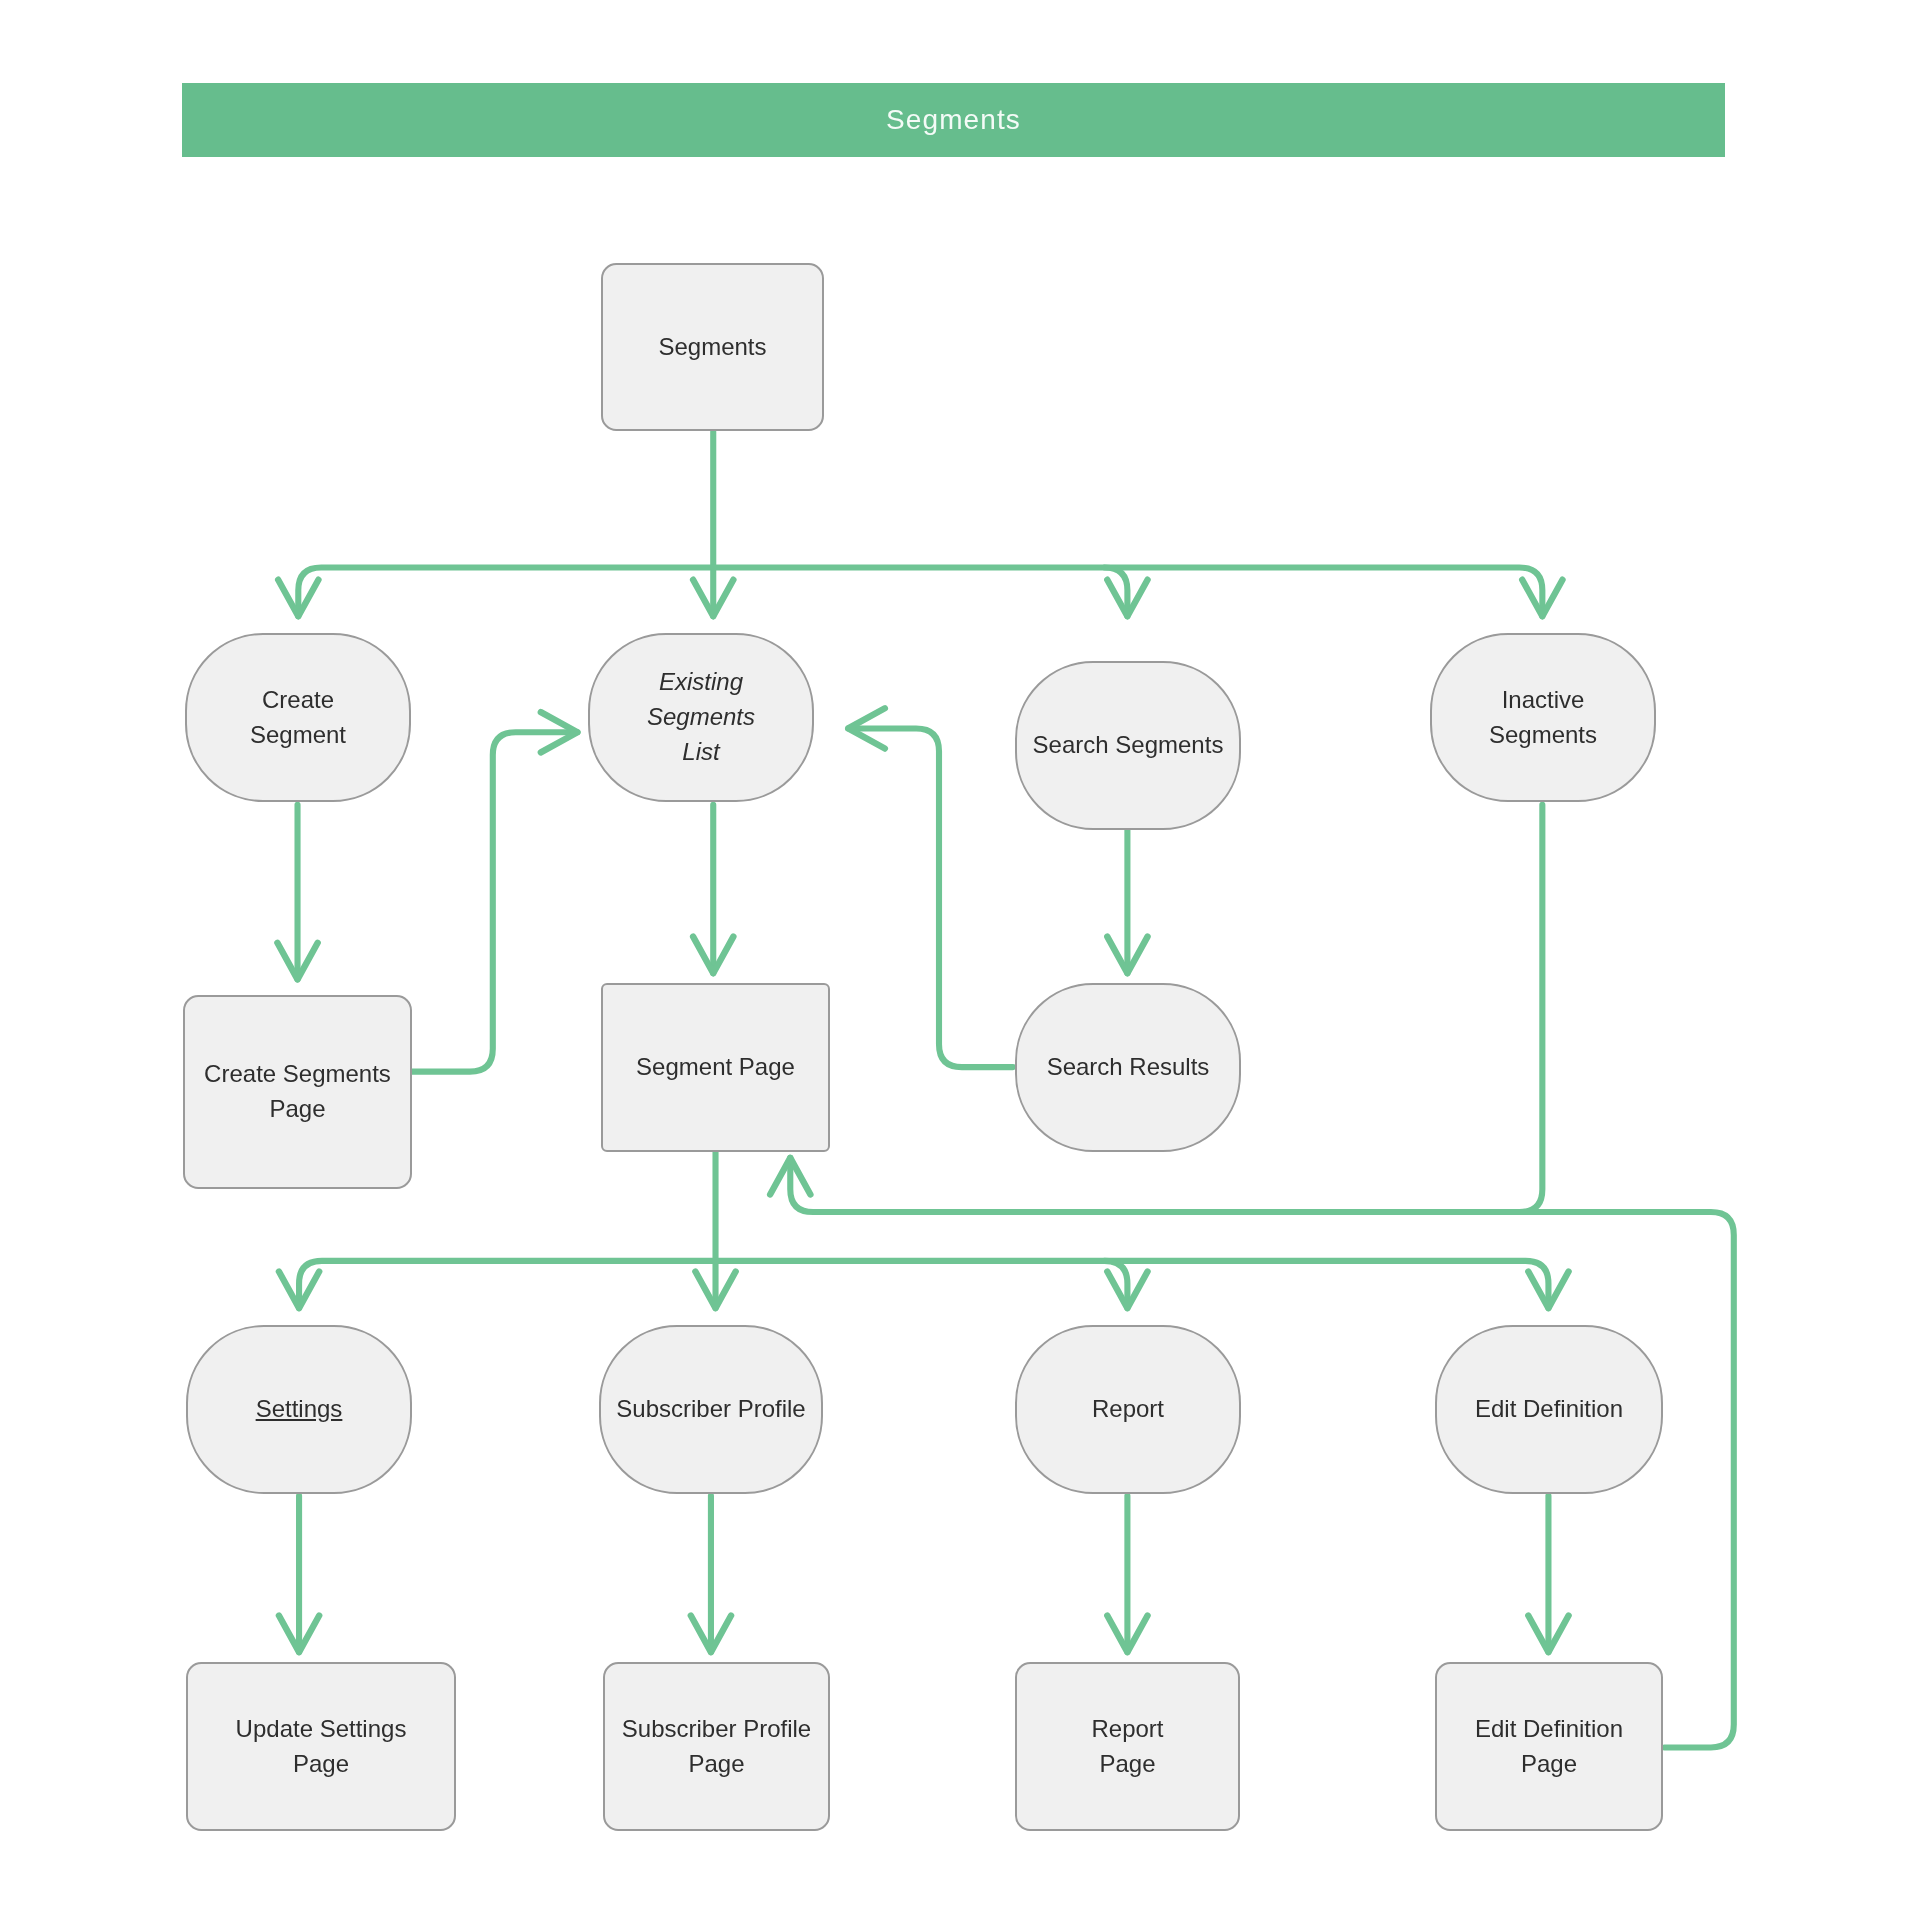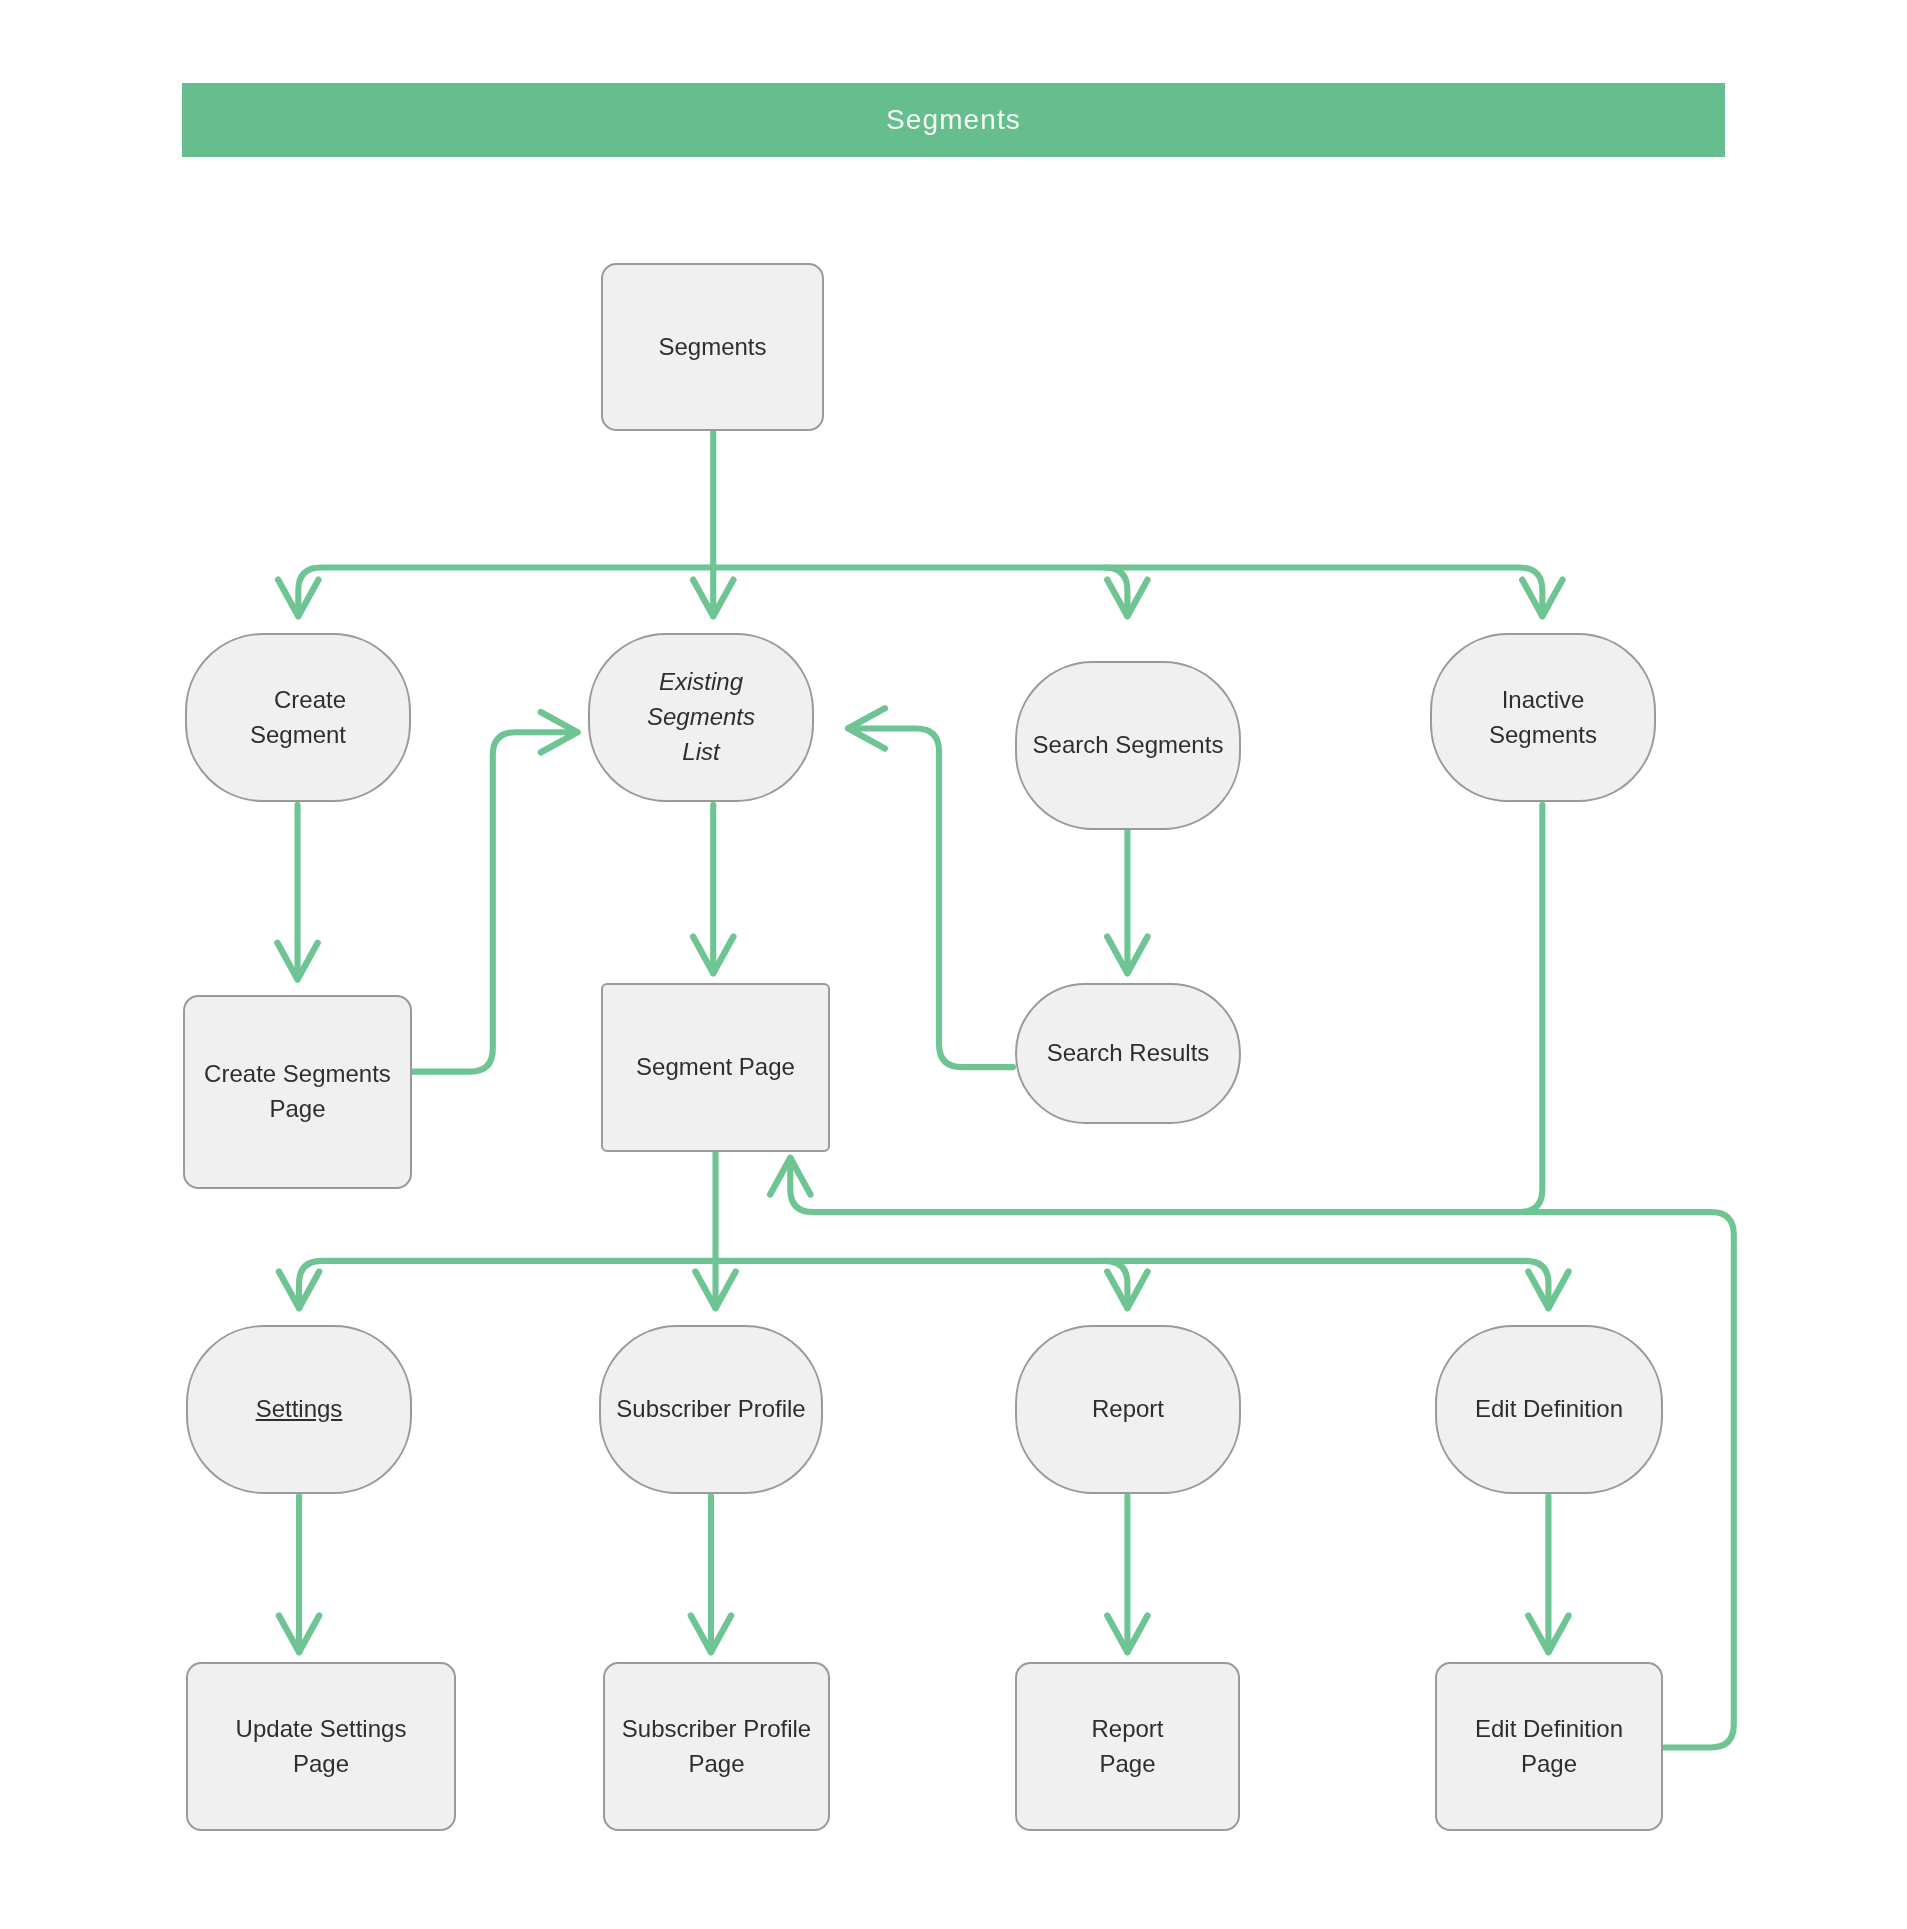--- a/index.html
+++ b/index.html
@@ -74,38 +74,38 @@
     <path d="M932 1961 L932 2166" marker-end="url(#arr)"></path>
 
     <path d="M1478 1961 L1478 2166" marker-end="url(#arr)"></path>
 
     <path d="M2030 1961 L2030 2166" marker-end="url(#arr)"></path>
   </g>
 </svg>
 
 <div class="node rect" style="left:601px;top:263px;width:223px;height:168px;">Segments</div>
 
-<div class="node pill" style="left:185px;top:633px;width:226px;height:169px;text-align:right;">Create
+<div class="node pill" style="left:185px;top:633px;width:226px;height:169px;">Create
 Segment</div>
 
 <div class="node pill" style="left:588px;top:633px;width:226px;height:169px;font-style:italic;">Existing
 Segments
 List</div>
 
 <div class="node pill" style="left:1015px;top:661px;width:226px;height:169px;">Search Segments</div>
 
 <div class="node pill" style="left:1430px;top:633px;width:226px;height:169px;">Inactive
 Segments</div>
 
 <div class="node rect" style="left:183px;top:995px;width:229px;height:194px;">Create Segments
 Page</div>
 
 <div class="node rect" style="left:601px;top:983px;width:229px;height:169px;border-radius:6px;">Segment Page</div>
 
-<div class="node pill" style="left:1015px;top:983px;width:226px;height:141px;text-align:right;">Search Results</div>
+<div class="node pill" style="left:1015px;top:983px;width:226px;height:169px;text-align:right;">Search Results</div>
 
 <div class="node pill" style="left:186px;top:1325px;width:226px;height:169px;text-decoration:underline;">Settings</div>
 
 <div class="node pill" style="left:599px;top:1325px;width:224px;height:169px;">Subscriber Profile</div>
 
 <div class="node pill" style="left:1015px;top:1325px;width:226px;height:169px;">Report</div>
 
 <div class="node pill" style="left:1435px;top:1325px;width:228px;height:169px;">Edit Definition</div>
 
 <div class="node rect" style="left:186px;top:1662px;width:270px;height:169px;">Update Settings

